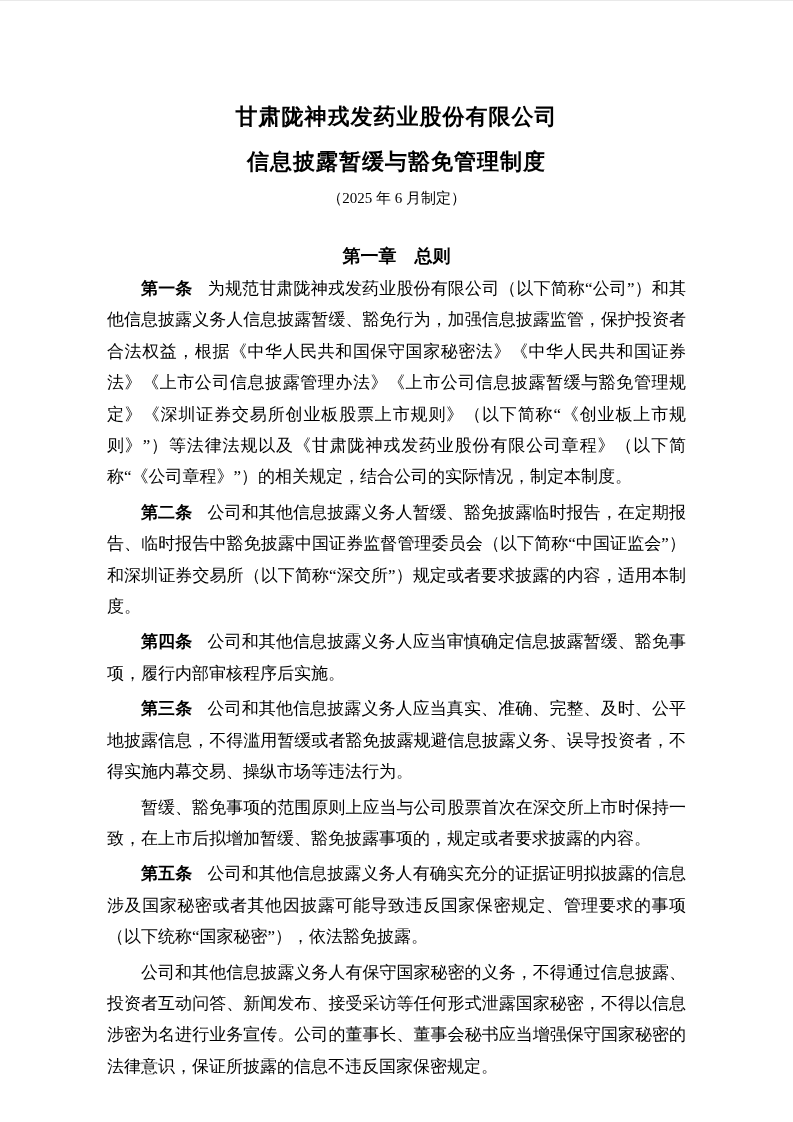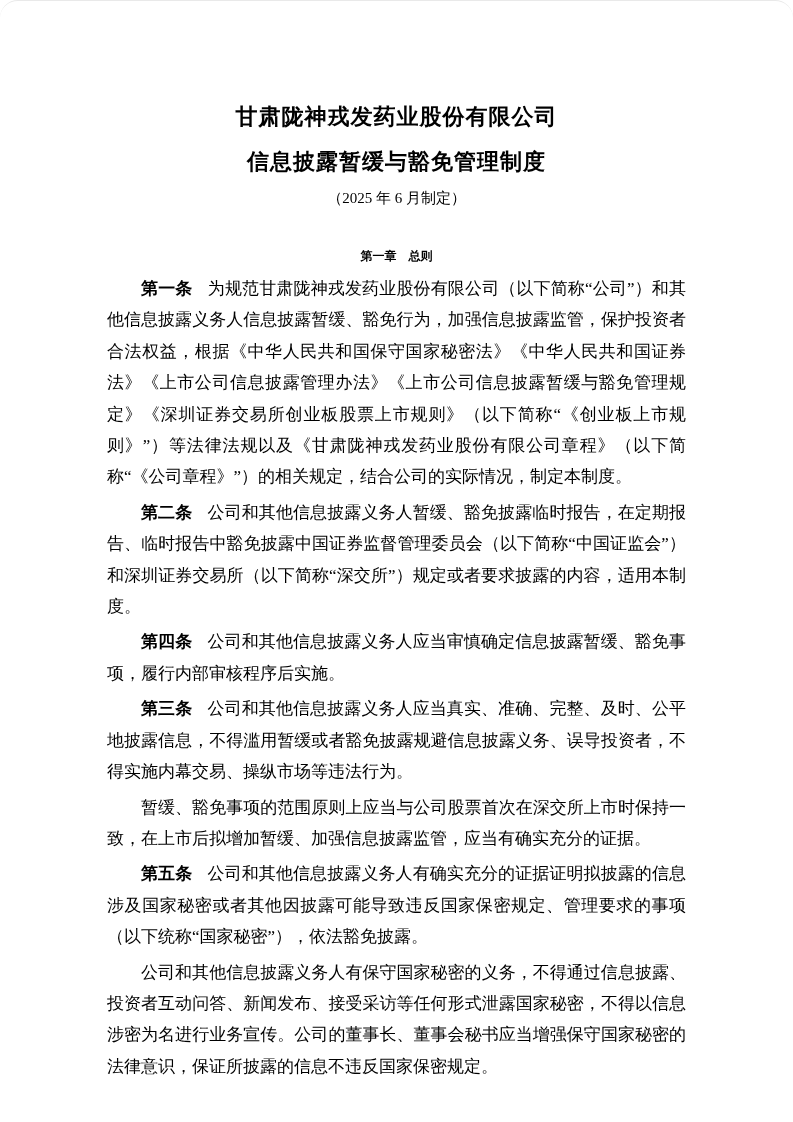--- a/index.html
+++ b/index.html
@@ -11,21 +11,20 @@
     position: relative;
     width: 793px;
     height: 1122px;
     box-sizing: border-box;
     background: #ffffff;
     color: #000000;
     padding: 101px 103px 0 103px;
     font-family: "Liberation Serif", "DejaVu Serif", serif;
     overflow: hidden;
     border-top: 1px solid #e9e9e9;
-    border-radius: 18px;
   }
   .doc-title {
     margin: 0;
     font-size: 22px;
     line-height: 30px;
     font-weight: 700;
     text-align: center;
     letter-spacing: 1px;
   }
   .doc-subtitle {
@@ -38,21 +37,21 @@
   }
   .doc-date {
     margin: 10px 0 0 0;
     font-size: 15px;
     line-height: 22px;
     font-weight: 400;
     text-align: center;
   }
   .chapter-heading {
     margin: 35px 0 0 0;
-    font-size: 12px;
+    font-size: 18px;
     line-height: 25px;
     font-weight: 700;
     text-align: center;
   }
   .body-text {
     margin-top: 2px;
   }
   .para {
     margin: 4px;
     font-size: 17px;
@@ -80,21 +79,21 @@
   <div class="body-text">
 
     <p class="para"><span class="art-label">第一条</span><span>为规范甘肃陇神戎发药业股份有限公司（以下简称“公司”）和其他信息披露义务人信息披露暂缓、豁免行为，加强信息披露监管，保护投资者合法权益，根据《中华人民共和国保守国家秘密法》《中华人民共和国证券法》《上市公司信息披露管理办法》《上市公司信息披露暂缓与豁免管理规定》《深圳证券交易所创业板股票上市规则》（以下简称“《创业板上市规则》”）等法律法规以及《甘肃陇神戎发药业股份有限公司章程》（以下简称“《公司章程》”）的相关规定，结合公司的实际情况，制定本制度。</span></p>
 
     <p class="para"><span class="art-label">第二条</span><span>公司和其他信息披露义务人暂缓、豁免披露临时报告，在定期报告、临时报告中豁免披露中国证券监督管理委员会（以下简称“中国证监会”）和深圳证券交易所（以下简称“深交所”）规定或者要求披露的内容，适用本制度。</span></p>
 
     <p class="para"><span class="art-label">第四条</span><span>公司和其他信息披露义务人应当审慎确定信息披露暂缓、豁免事项，履行内部审核程序后实施。</span></p>
 
     <p class="para"><span class="art-label">第三条</span><span>公司和其他信息披露义务人应当真实、准确、完整、及时、公平地披露信息，不得滥用暂缓或者豁免披露规避信息披露义务、误导投资者，不得实施内幕交易、操纵市场等违法行为。</span></p>
 
-    <p class="para"><span>暂缓、豁免事项的范围原则上应当与公司股票首次在深交所上市时保持一致，在上市后拟增加暂缓、加强信息披露监管，应当有确实充分的证据。</span></p>
+    <p class="para"><span>暂缓、豁免事项的范围原则上应当与公司股票首次在深交所上市时保持一致，在上市后拟增加暂缓、豁免披露事项的，规定或者要求披露的内容。</span></p>
 
     <p class="para"><span class="art-label">第五条</span><span>公司和其他信息披露义务人有确实充分的证据证明拟披露的信息涉及国家秘密或者其他因披露可能导致违反国家保密规定、管理要求的事项（以下统称“国家秘密”），依法豁免披露。</span></p>
 
     <p class="para"><span>公司和其他信息披露义务人有保守国家秘密的义务，不得通过信息披露、投资者互动问答、新闻发布、接受采访等任何形式泄露国家秘密，不得以信息涉密为名进行业务宣传。公司的董事长、董事会秘书应当增强保守国家秘密的法律意识，保证所披露的信息不违反国家保密规定。</span></p>
 
   </div>
 
 </div>
 
 </body></html>

